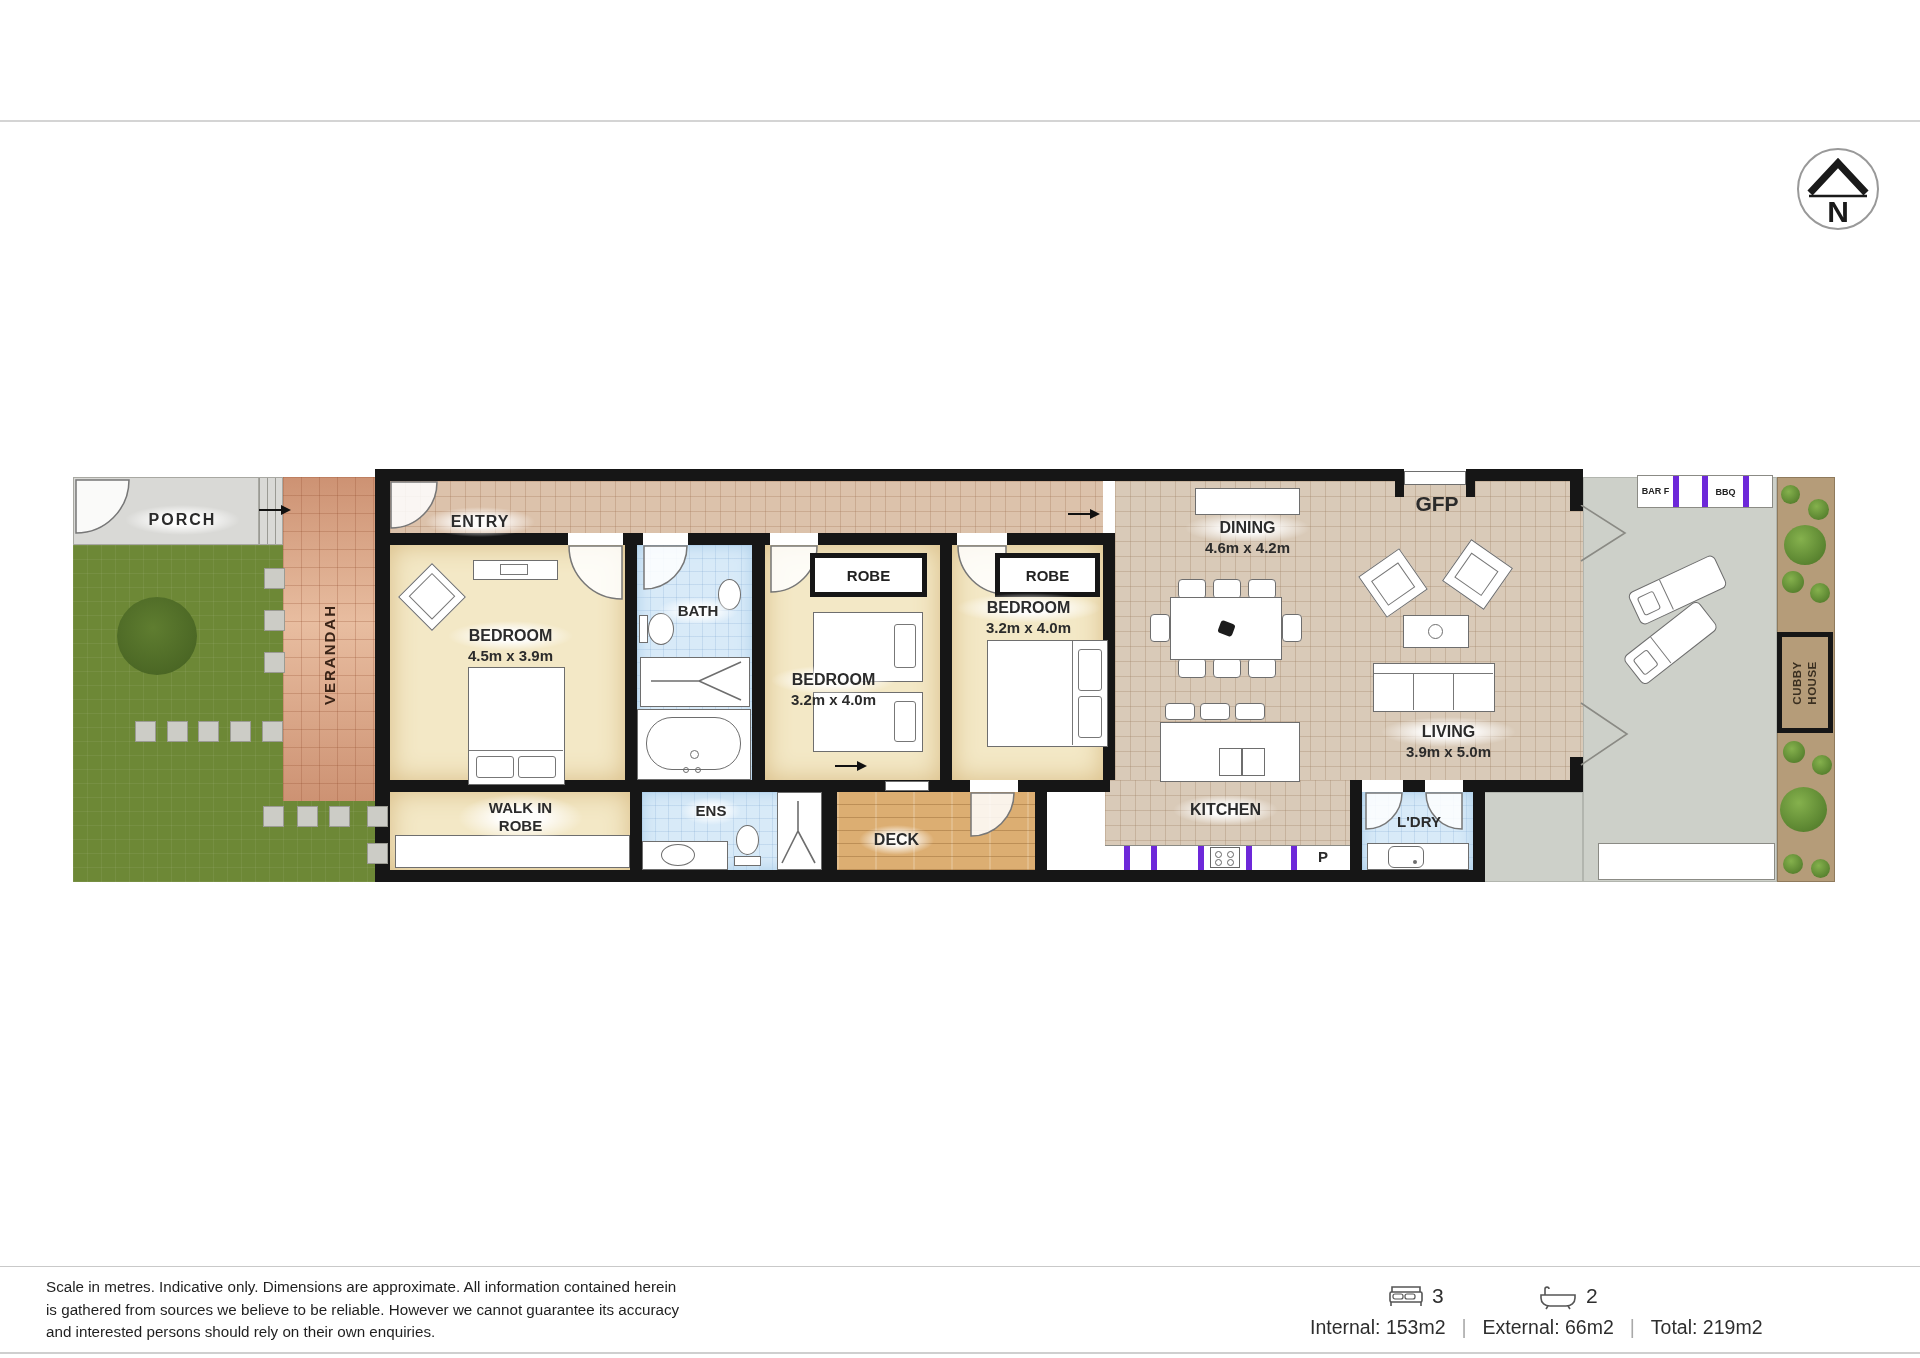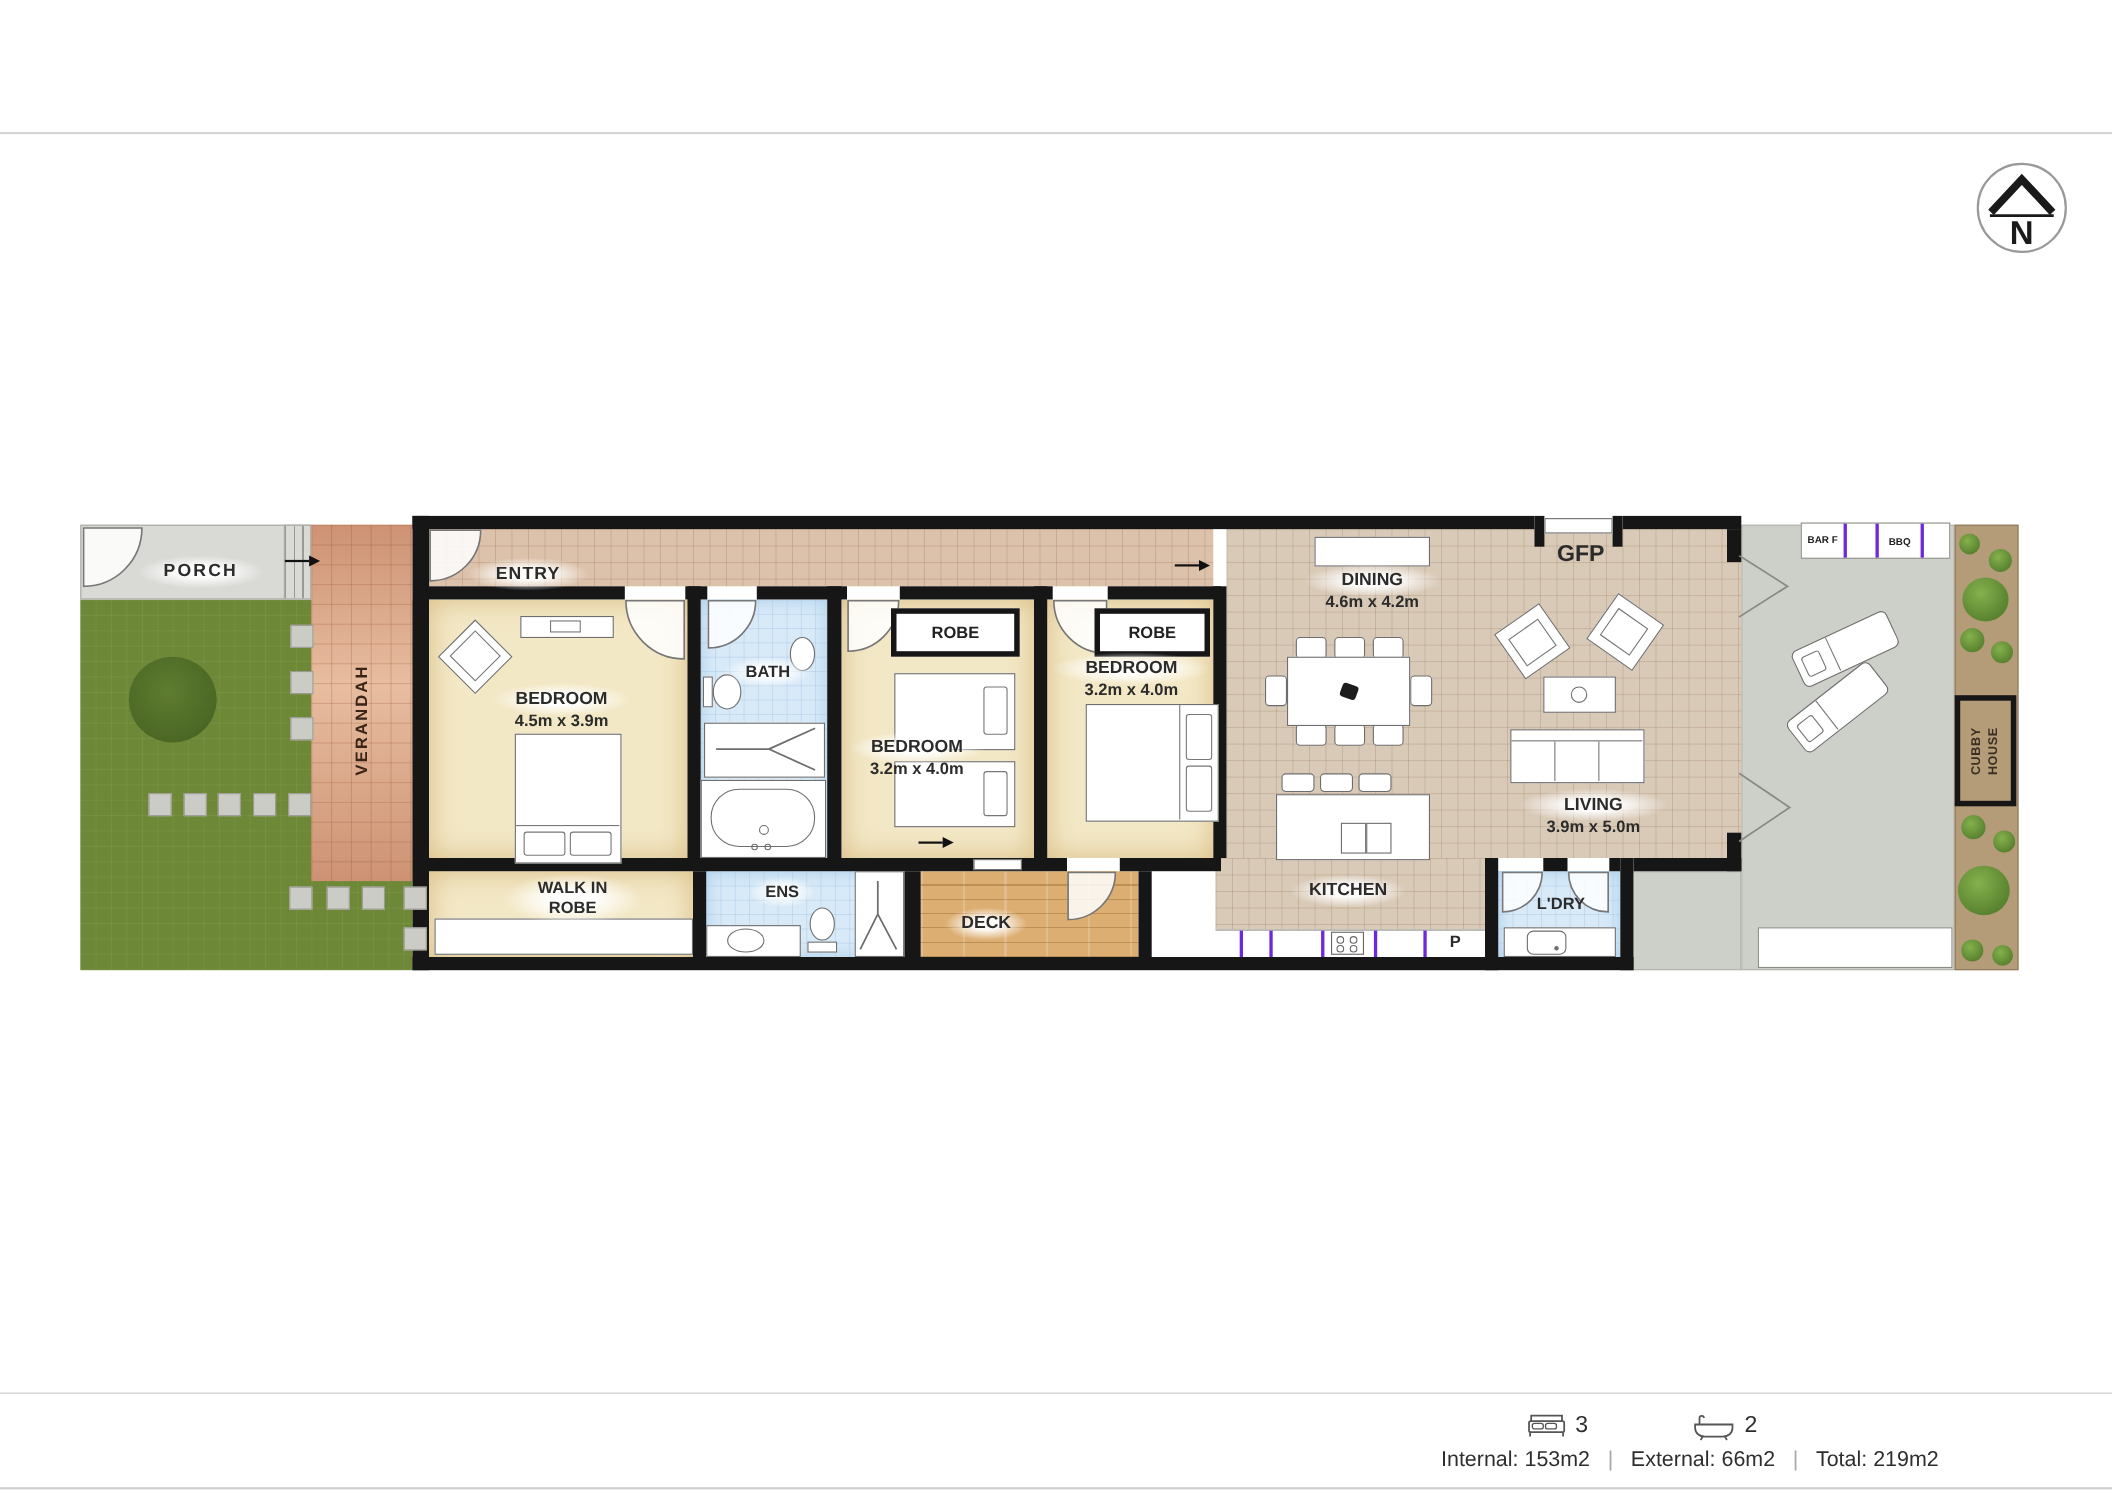--- a/index.html
+++ b/index.html
@@ -25,21 +25,21 @@
   .furn{position:absolute;background:#fff;border:1.5px solid #6e6e6e}
   .pillow{position:absolute;background:#fff;border:1.2px solid #777;border-radius:3px}
   .stone{position:absolute;width:21px;height:21px;background:#ccccc6;border:1px solid #9b9b93}
   .bush{position:absolute;border-radius:50%;background:radial-gradient(circle at 40% 35%,#85b14d,#5a8430 70%,#4d7127)}
   .tree{position:absolute;border-radius:50%;background:radial-gradient(circle at 45% 40%,#5f7d30,#4a6624 75%,#3f581e)}
   .arrow{position:absolute;width:22px;height:0;border-top:2px solid #111}
   .arrow::after{content:"";position:absolute;right:-10px;top:-6px;border-left:10px solid #111;border-top:5px solid transparent;border-bottom:5px solid transparent}
   .hr{position:absolute;left:0;width:1920px;background:#d4d4d4}
   .stat-row{position:absolute;display:flex;gap:16px;font-size:19.5px;color:#2e2e2e}
   .sep{color:#a9a9a9}
-  .cell{border-right:3px solid #6d28d9;height:100%}
+  .cell{border-right:6px solid #6d28d9;height:100%}
 </style>
 </head>
 <body>
 
 <div id="page">
 
   <div class="hr" style="top:120px;height:2px"></div>
 
   <svg class="abs" style="left:1795px;top:146px" width="86" height="86" viewBox="0 0 86 86">
     <circle cx="43" cy="43" r="40" fill="#fff" stroke="#999" stroke-width="2"></circle>
@@ -319,20 +319,21 @@
     <div class="lbl" style="left:1112px;top:70px;width:125px;font-size:15px">4.6m x 4.2m</div>
     <div class="lbl" style="left:1338px;top:22px;width:52px;font-size:21px">GFP</div>
     <div class="lbl glow" style="left:1100px;top:326px;width:105px">KITCHEN</div>
     <div class="lbl" style="left:1240px;top:379px;width:20px;font-size:15px">P</div>
     <div class="lbl" style="left:1316px;top:344px;width:60px;font-size:15px">L'DRY</div>
     <div class="lbl glow" style="left:1308px;top:248px;width:135px">LIVING</div>
     <div class="lbl" style="left:1308px;top:274px;width:135px;font-size:15px">3.9m x 5.0m</div>
   </div>
 
   <div class="hr" style="top:1266px;height:1px;background:#c9c9c9"></div>
+  <div class="abs" style="left:46px;top:1276px;width:640px;font-size:15.2px;line-height:1.48;color:#1f1f1f">Scale in metres. Indicative only. Dimensions are approximate. All information contained herein is gathered from sources we believe to be reliable. However we cannot guarantee its accuracy and interested persons should rely on their own enquiries.</div>
 
   <svg class="abs" style="left:1388px;top:1284px" width="36" height="24" viewBox="0 0 36 24">
     <path d="M4 8 V3 H32 V8" fill="none" stroke="#555" stroke-width="1.6"></path>
     <rect x="2" y="8" width="32" height="10" rx="1.5" fill="#fff" stroke="#555" stroke-width="1.6"></rect>
     <rect x="5" y="10" width="10" height="5" rx="2" fill="#fff" stroke="#555" stroke-width="1.2"></rect>
     <rect x="17" y="10" width="10" height="5" rx="2" fill="#fff" stroke="#555" stroke-width="1.2"></rect>
     <path d="M3 18 V22 M33 18 V22" stroke="#555" stroke-width="1.6"></path>
   </svg>
   <div class="abs" style="left:1432px;top:1284px;font-size:21px;color:#2e2e2e">3</div>
 

